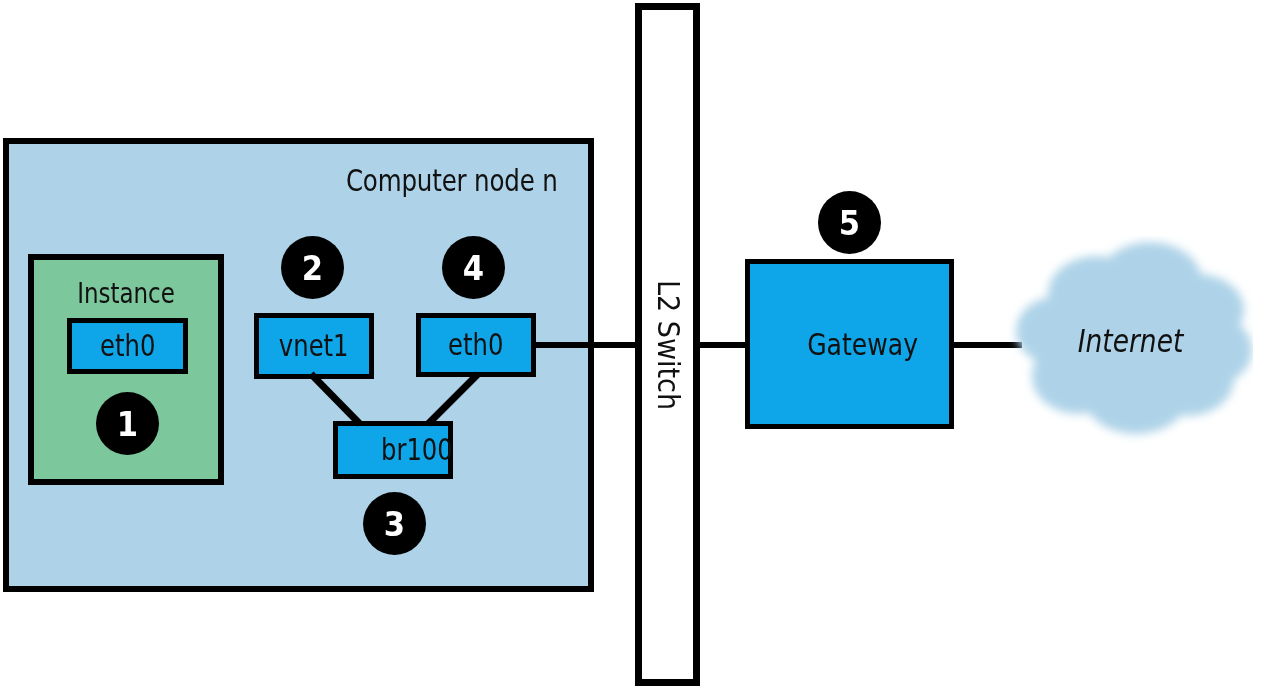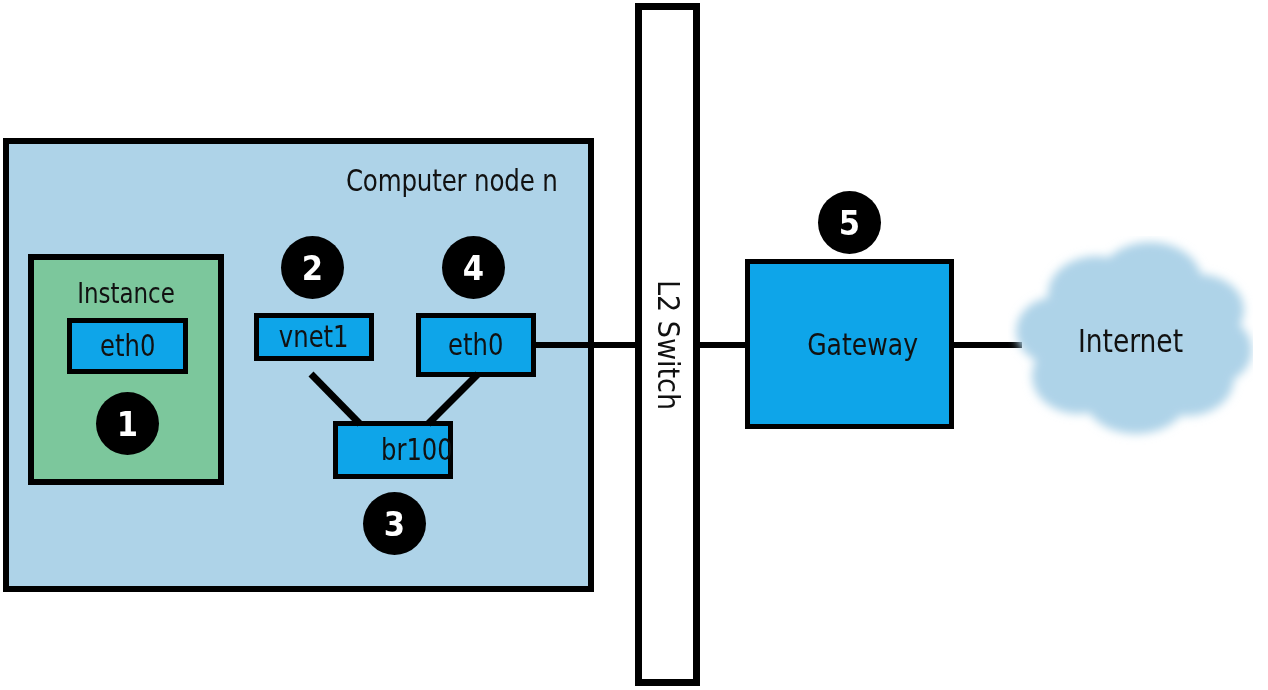--- a/index.html
+++ b/index.html
@@ -80,21 +80,21 @@
   .nbox > span {
     font-size: 30px;
     color: #111111;
     line-height: 1;
     font-family: "DejaVu Sans Condensed", "Liberation Sans Narrow", "Liberation Sans", sans-serif;
     transform: scaleX(0.9);
     white-space: nowrap;
   }
 
   .box-eth0-instance { left: 67px; top: 318px;  width: 121px; height: 56px; }
-  .box-vnet1        { left: 254px; top: 313px; width: 120px; height: 48px; }
+  .box-vnet1        { left: 254px; top: 313px; width: 120px; height: 66px; }
   .box-eth0-host    { left: 416px; top: 313px; width: 120px; height: 64px; }
   .box-br100        { left: 333px; top: 421px; width: 120px; height: 58px; padding-left: 47px; }
   .box-gateway      { left: 745px; top: 259px; width: 209px; height: 170px; padding-left: 26px; }
   .box-gateway > span { font-size: 31px; }
 
   
   .l2switch {
     left: 635px;
     top: 3px;
     width: 65px;
@@ -141,20 +141,21 @@
     height: 690px;
     pointer-events: none;
   }
 
   
   .cloud-wrap {
     left: 1008px;
     top: 236px;
     width: 245px;
     height: 215px;
+    font-style: italic;
   }
   .cloud-label {
     position: absolute;
     left: 0;
     right: 0;
     top: 86px;
     text-align: center;
     font-size: 32px;
     color: #111111;
     font-family: "DejaVu Sans Condensed", "Liberation Sans Narrow", "Liberation Sans", sans-serif;

